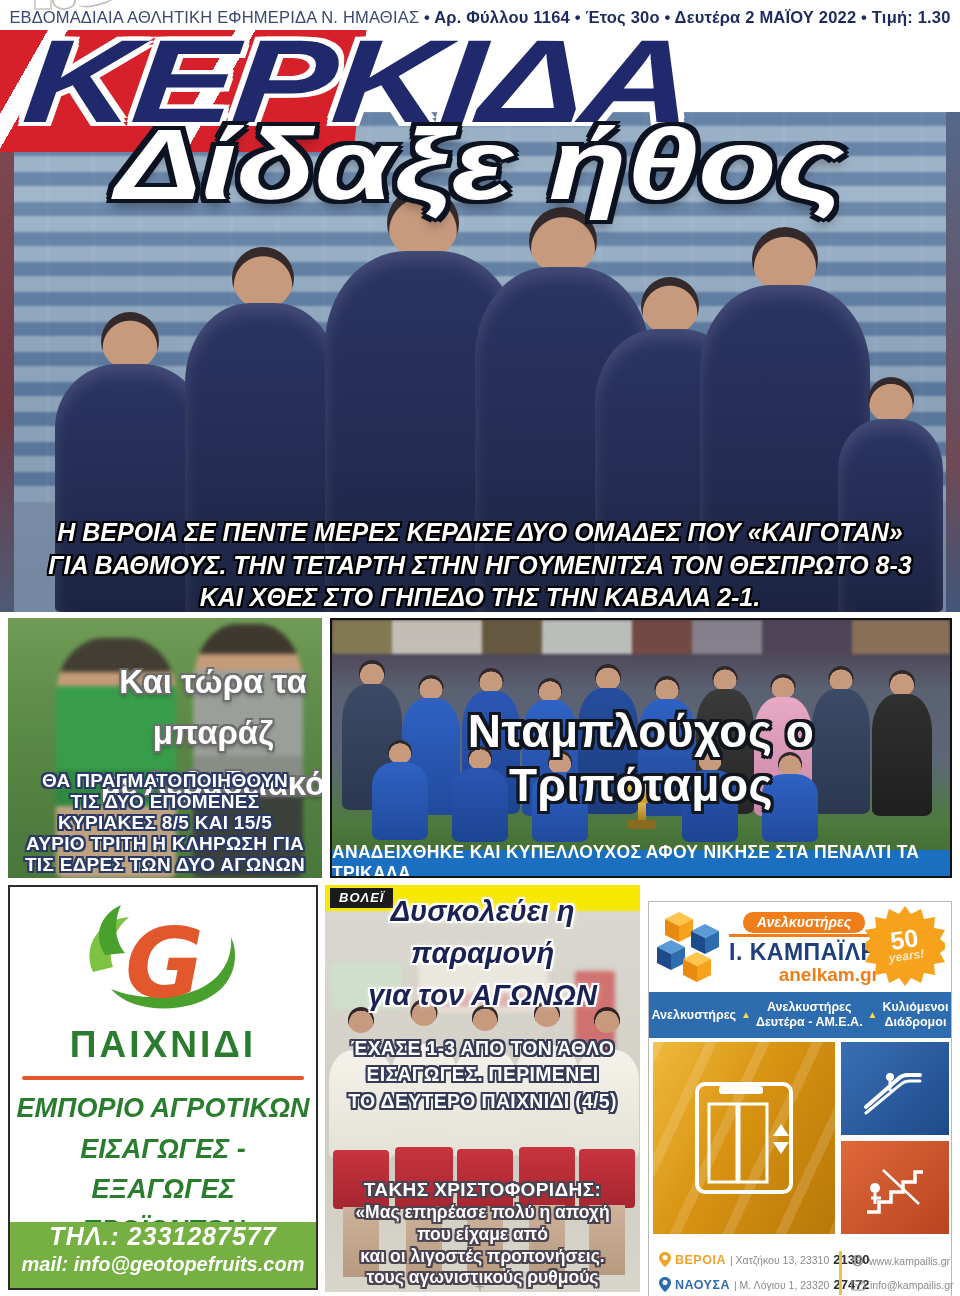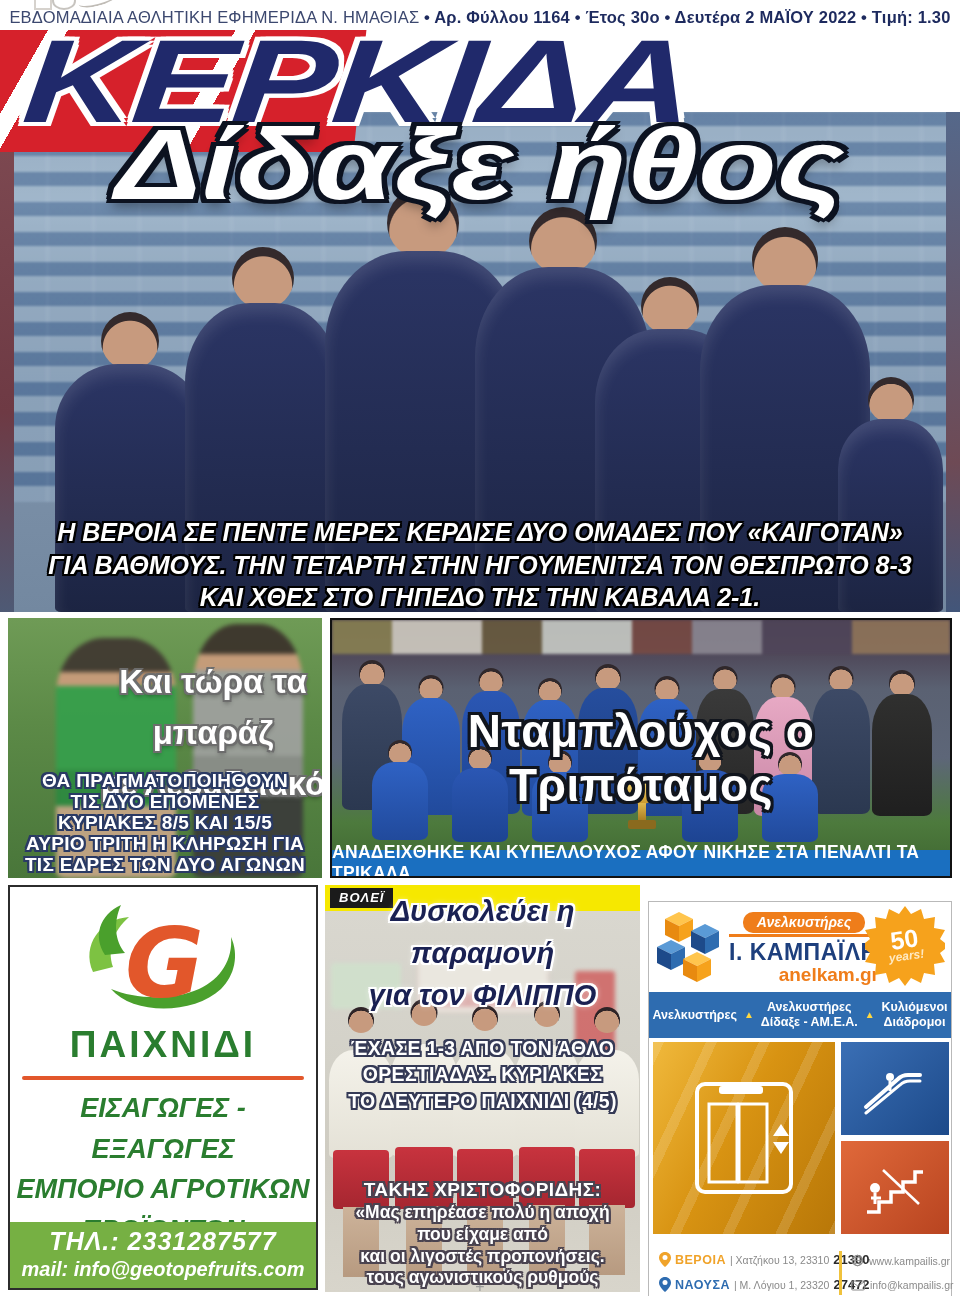--- a/index.html
+++ b/index.html
@@ -79,21 +79,21 @@
   .trip-strip{position:absolute;left:0;bottom:0;width:100%;height:26px;background:#1a6fc0;z-index:4;
       display:flex;align-items:center;justify-content:flex-start;font-size:17.5px;font-weight:bold;color:#fff;letter-spacing:.3px;}
 
   
   .geotopos-card{position:absolute;left:8px;top:885px;width:310px;height:405px;border:2px solid #2c2c2c;box-sizing:border-box;background:#fff;text-align:center;}
   .g-logo{position:relative;width:200px;height:125px;margin:10px auto 0;}
   .geo-brand{margin-top:2px;font-size:37px;font-weight:900;color:#2a7d2f;letter-spacing:3px;}
   .geo-rule{width:92%;height:4px;background:#e2572b;margin:10px auto 0;border-radius:2px;}
   .geo-lines{margin-top:8px;font-size:27px;font-weight:900;font-style:italic;color:#2a7d2f;line-height:1.5;}
   .geo-footer{position:absolute;left:0;bottom:0;width:100%;height:66px;background:#76b043;color:#fff;
-      font-style:italic;font-weight:900;padding-top:5px;box-sizing:border-box;}
+      font-style:italic;font-weight:900;box-sizing:border-box;}
   .geo-phone{font-size:25px;letter-spacing:1px;}
   .geo-mail{font-size:20px;margin-top:2px;}
 
   .volley-col{position:absolute;left:325px;top:885px;width:315px;height:407px;overflow:hidden;}
   .volley-kicker-strip{position:absolute;left:0;top:0;width:100%;height:26px;background:#f6e800;padding-left:37px;}
   .volley-kicker{position:absolute;left:5px;top:3px;background:#1b1b1b;color:#fff;font-size:13px;font-weight:900;font-style:italic;
       padding:2px 9px 3px;letter-spacing:1px;}
   .volley-photo{position:absolute;left:0;top:26px;width:100%;height:381px;
       background:linear-gradient(180deg,#d9d7cf 0%,#d3d1c8 40%,#cfccc2 62%,#d8d5cb 100%);}
   .volley-photo .banner{position:absolute;filter:blur(2px);opacity:.8;border-radius:3px;}
@@ -307,22 +307,22 @@
       <svg width="200" height="125" viewBox="0 0 200 125">
         <path d="M 30 75 C 18 48 38 22 66 20 C 50 34 44 52 50 70 Z" fill="#7dc242"></path>
         <path d="M 42 58 C 30 40 36 18 58 8 C 50 26 52 44 62 56 Z" fill="#4aa02c"></path>
         <path d="M 48 92 C 70 118 130 118 158 92 C 172 78 176 58 168 40 C 170 62 158 82 136 92 C 108 104 72 102 48 92 Z" fill="#4aa02c"></path>
         <text x="62" y="100" font-family="DejaVu Sans, sans-serif" font-size="96" font-weight="bold" font-style="italic" fill="#e2572b">G</text>
       </svg>
     </div>
     <div class="geo-brand">ΠΑΙΧΝΙΔΙ</div>
     <div class="geo-rule"></div>
     <div class="geo-lines">
+      <div>ΕΜΠΟΡΙΟ ΑΓΡΟΤΙΚΩΝ</div>
       <div>ΕΙΣΑΓΩΓΕΣ - ΕΞΑΓΩΓΕΣ</div>
-      <div>ΕΜΠΟΡΙΟ ΑΓΡΟΤΙΚΩΝ</div>
       <div>ΠΡΟΪΟΝΤΩΝ</div>
     </div>
     <div class="geo-rule" style="margin-top:12px;"></div>
     <div class="geo-footer">
       <div class="geo-phone">ΤΗΛ.: 2331287577</div>
       <div class="geo-mail">mail: info@geotopefruits.com</div>
     </div>
   </div>
 
   <div class="volley-col">
@@ -360,25 +360,25 @@
         </div>
       <div class="v-fig" style="left:250px;top:96px;width:64px;height:268px;">
           <div class="v-head" style="width:26px;height:26px;"></div>
           <div class="v-torso"></div>
           <div class="v-shorts"></div>
           <div class="v-legs"></div>
         </div>
     </div>
     <div class="volley-title">
       <div>Δυσκολεύει η παραμονή</div>
-      <div>για τον ΦΙΛΙΠΠΟ</div>
+      <div>για τον ΑΓΩΝΩΝ</div>
     </div>
     <div class="volley-sub">
       <div>ΈΧΑΣΕ 1-3 ΑΠΟ ΤΟΝ ΆΘΛΟ</div>
-      <div>ΟΡΕΣΤΙΑΔΑΣ. ΚΥΡΙΑΚΕΣ</div>
+      <div>ΕΙΣΑΓΩΓΕΣ. ΠΕΡΙΜΕΝΕΙ</div>
       <div>ΤΟ ΔΕΥΤΕΡΟ ΠΑΙΧΝΙΔΙ (4/5)</div>
     </div>
     <div class="volley-quote">
       <div class="qname">ΤΑΚΗΣ ΧΡΙΣΤΟΦΟΡΙΔΗΣ:</div>
       <div>«Μας επηρέασε πολύ η αποχή</div>
       <div>που είχαμε από</div>
       <div>και οι λιγοστές προπονήσεις.</div>
       <div>τους αγωνιστικούς ρυθμούς</div>
     </div>
   </div>
@@ -417,21 +417,21 @@
         <svg width="80" height="80" viewBox="0 0 80 80">
           <polygon fill="#f6a21c" points="40,0 46,8 56,3 59,13 70,11 69,22 80,24 75,33 84,40 75,47 80,56 69,58 70,69 59,67 56,77 46,72 40,80 34,72 24,77 21,67 10,69 11,58 0,56 5,47 -4,40 5,33 0,24 11,22 10,11 21,13 24,3 34,8"></polygon>
         </svg>
         <div class="b50"><span>50</span>
           <span class="byears">years!</span></div>
       </div>
     </div>
     <div class="ka-services">
       <span>Ανελκυστήρες</span>
       <span class="ka-sep">▲</span>
-      <span><span>Ανελκυστήρες</span><br><span>Δίδαξε - ΑΜ.Ε.Α.</span></span>
+      <span><span>Ανελκυστήρες</span><br><span>Δευτέρα - ΑΜ.Ε.Α.</span></span>
       <span class="ka-sep">▲</span>
       <span><span>Κυλιόμενοι</span><br><span>Διάδρομοι</span></span>
     </div>
     <div class="ka-panels">
       <div class="panel panel-elev">
         <svg width="110" height="120" viewBox="0 0 110 120">
           <rect x="8" y="6" width="94" height="108" rx="8" fill="none" stroke="#fff" stroke-width="4"></rect>
           <rect x="30" y="8" width="44" height="8" rx="3" fill="#fff"></rect>
           <rect x="20" y="26" width="28" height="78" fill="none" stroke="#fff" stroke-width="3"></rect>
           <rect x="50" y="26" width="28" height="78" fill="none" stroke="#fff" stroke-width="3"></rect>

